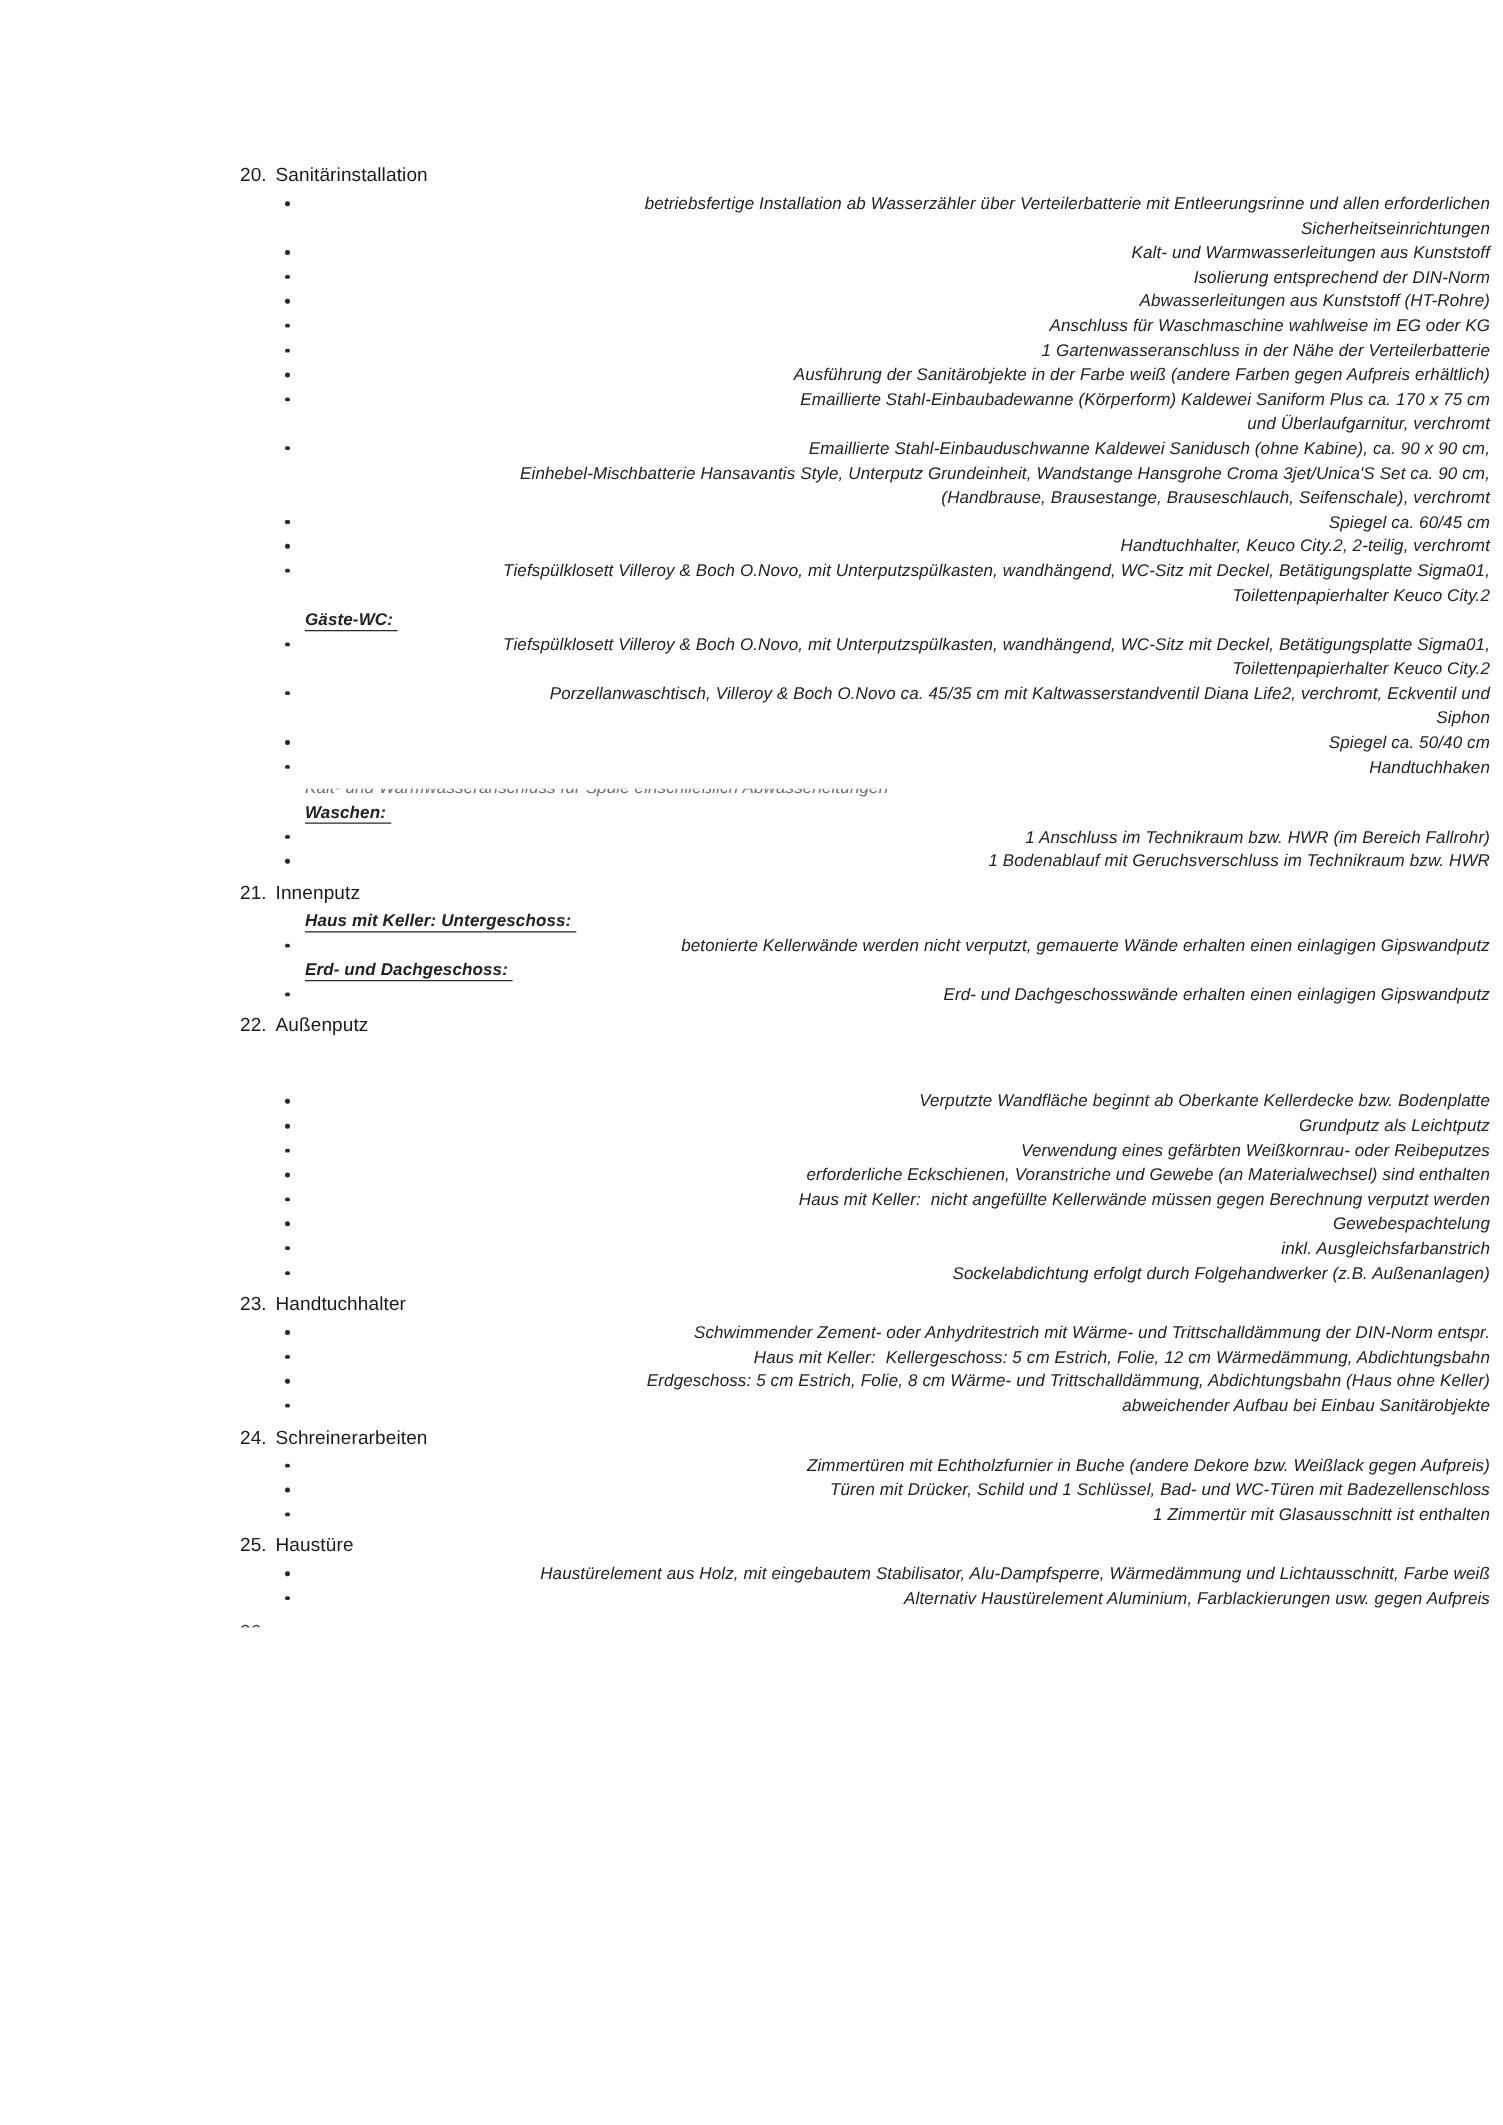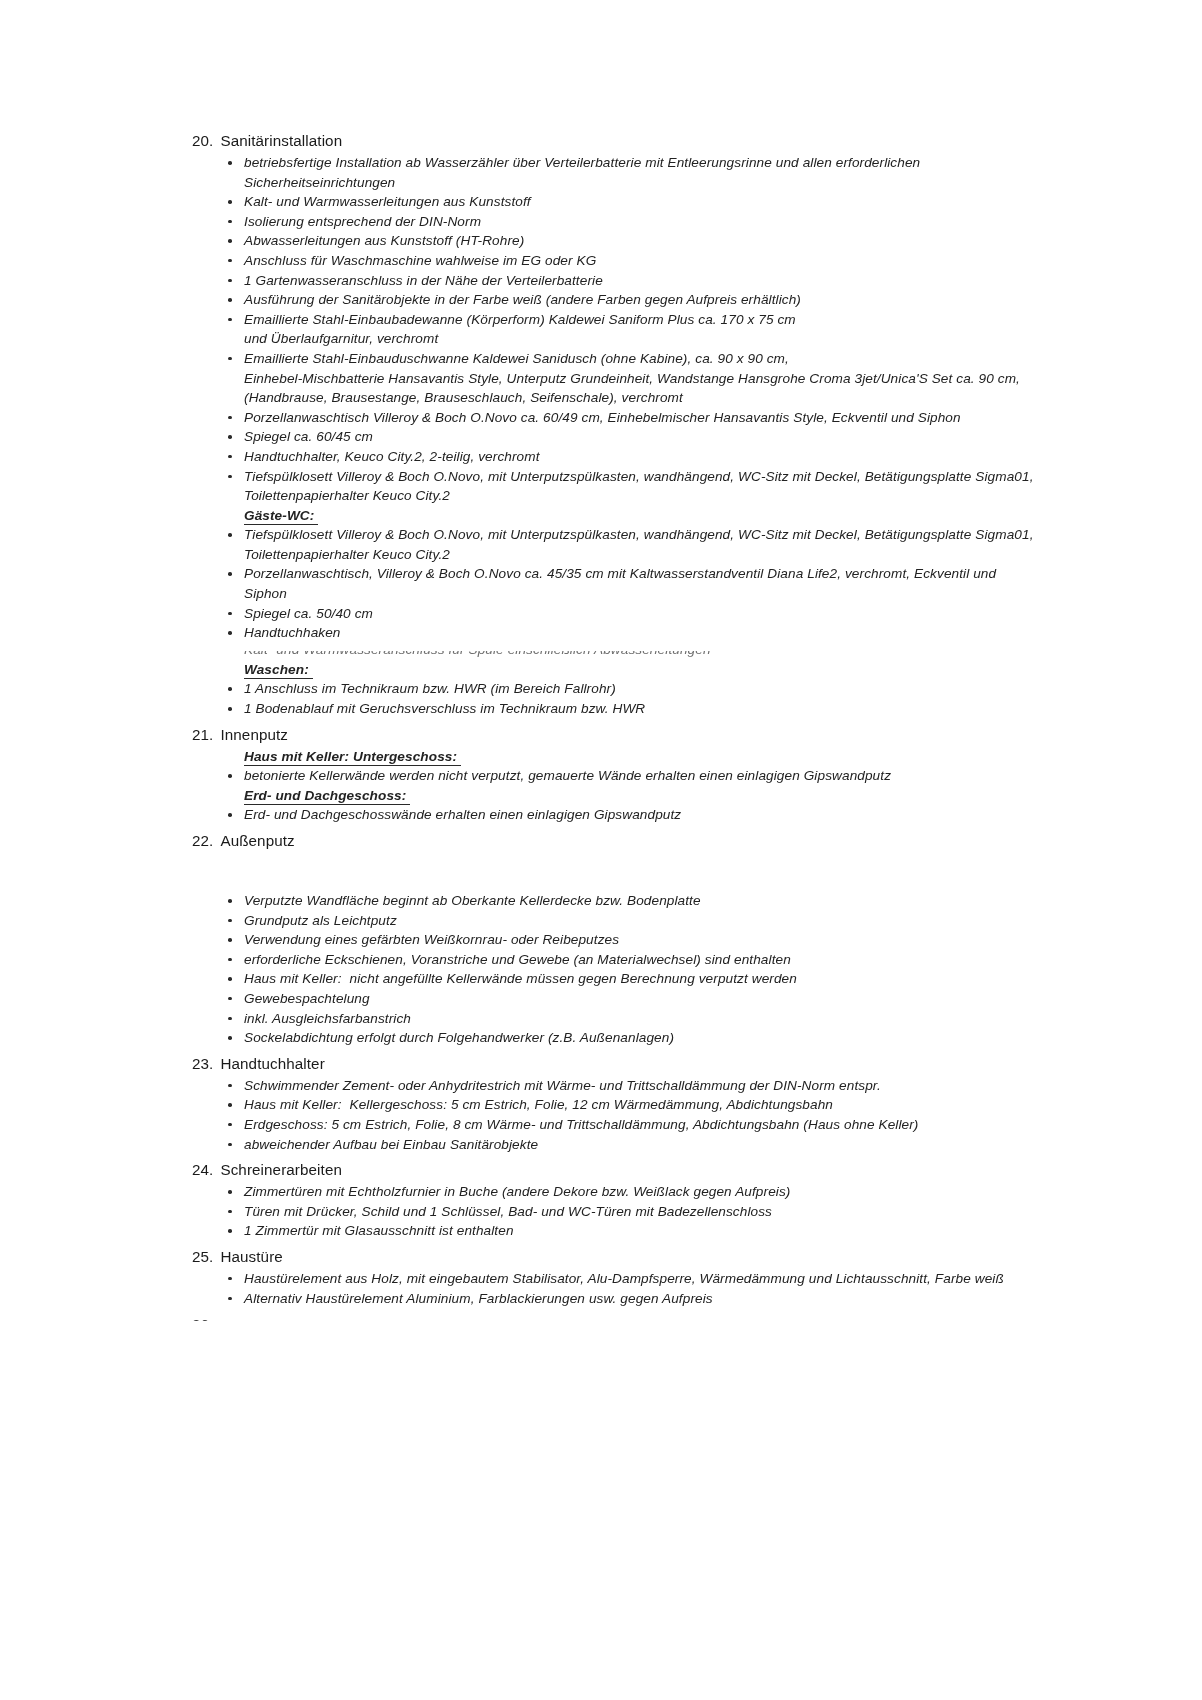--- a/index.html
+++ b/index.html
@@ -22,27 +22,27 @@
   }
   .sec-h{
     font-style:normal;
     font-size:15.2px;
     line-height:21px;
     color:#1a1a1a;
     margin:5px 0 2px 0;
   }
   .section:first-child .sec-h{margin-top:0;}
   .sec-num{margin-right:7px;}
-  .item{position:relative;padding-left:52px;white-space:nowrap;}
+  .item{position:relative;padding-left:52px;white-space:nowrap;text-align:right;}
   .dot{
     position:absolute;left:36px;top:8px;
     width:3.5px;height:3.5px;border-radius:50%;
     background:#2a2a2a;
   }
-  .cont{padding-left:52px;white-space:nowrap;}
+  .cont{padding-left:52px;white-space:nowrap;text-align:right;}
   .subhead{margin-left:52px;}
   .subhead .u{
     font-weight:bold;
     border-bottom:1.4px solid #2a2a2a;
     padding-right:4px;
     display:inline-block;
     line-height:17px;
   }
   .bl-lead{font-weight:normal;margin-right:8px;}
   .gap{width:100%;}
@@ -78,21 +78,21 @@
         <div class="item"><span class="dot"></span><span class="line">Isolierung entsprechend der DIN-Norm</span></div>
         <div class="item"><span class="dot"></span><span class="line">Abwasserleitungen aus Kunststoff (HT-Rohre)</span></div>
         <div class="item"><span class="dot"></span><span class="line">Anschluss für Waschmaschine wahlweise im EG oder KG</span></div>
         <div class="item"><span class="dot"></span><span class="line">1 Gartenwasseranschluss in der Nähe der Verteilerbatterie</span></div>
         <div class="item"><span class="dot"></span><span class="line">Ausführung der Sanitärobjekte in der Farbe weiß (andere Farben gegen Aufpreis erhältlich)</span></div>
         <div class="item"><span class="dot"></span><span class="line">Emaillierte Stahl-Einbaubadewanne (Körperform) Kaldewei Saniform Plus ca. 170 x 75 cm</span></div>
         <div class="cont"><span class="line">und Überlaufgarnitur, verchromt</span></div>
         <div class="item"><span class="dot"></span><span class="line">Emaillierte Stahl-Einbauduschwanne Kaldewei Sanidusch (ohne Kabine), ca. 90 x 90 cm,</span></div>
         <div class="cont"><span class="line">Einhebel-Mischbatterie Hansavantis Style, Unterputz Grundeinheit, Wandstange Hansgrohe Croma 3jet/Unica'S Set ca. 90 cm,</span></div>
         <div class="cont"><span class="line">(Handbrause, Brausestange, Brauseschlauch, Seifenschale), verchromt</span></div>
-        <div class="item"><span class="dot"></span><span class="line">Porzellanwaschtisch Villeroy &amp; Boch O.Novo ca. 60/49 cm, Einhebelmischer Hansavantis Style, Eckventil und Siphon</span></div>
+        <div class="item"><span class="dot"></span></div>
         <div class="item"><span class="dot"></span><span class="line">Spiegel ca. 60/45 cm</span></div>
         <div class="item"><span class="dot"></span><span class="line">Handtuchhalter, Keuco City.2, 2-teilig, verchromt</span></div>
         <div class="item"><span class="dot"></span><span class="line">Tiefspülklosett Villeroy &amp; Boch O.Novo, mit Unterputzspülkasten, wandhängend, WC-Sitz mit Deckel, Betätigungsplatte Sigma01,</span></div>
         <div class="cont"><span class="line">Toilettenpapierhalter Keuco City.2</span></div>
         <div class="subhead"><span class="u">Gäste-WC:</span></div>
         <div class="item"><span class="dot"></span><span class="line">Tiefspülklosett Villeroy &amp; Boch O.Novo, mit Unterputzspülkasten, wandhängend, WC-Sitz mit Deckel, Betätigungsplatte Sigma01,</span></div>
         <div class="cont"><span class="line">Toilettenpapierhalter Keuco City.2</span></div>
         <div class="item"><span class="dot"></span><span class="line">Porzellanwaschtisch, Villeroy &amp; Boch O.Novo ca. 45/35 cm mit Kaltwasserstandventil Diana Life2, verchromt, Eckventil und</span></div>
         <div class="cont"><span class="line">Siphon</span></div>
         <div class="item"><span class="dot"></span><span class="line">Spiegel ca. 50/40 cm</span></div>

